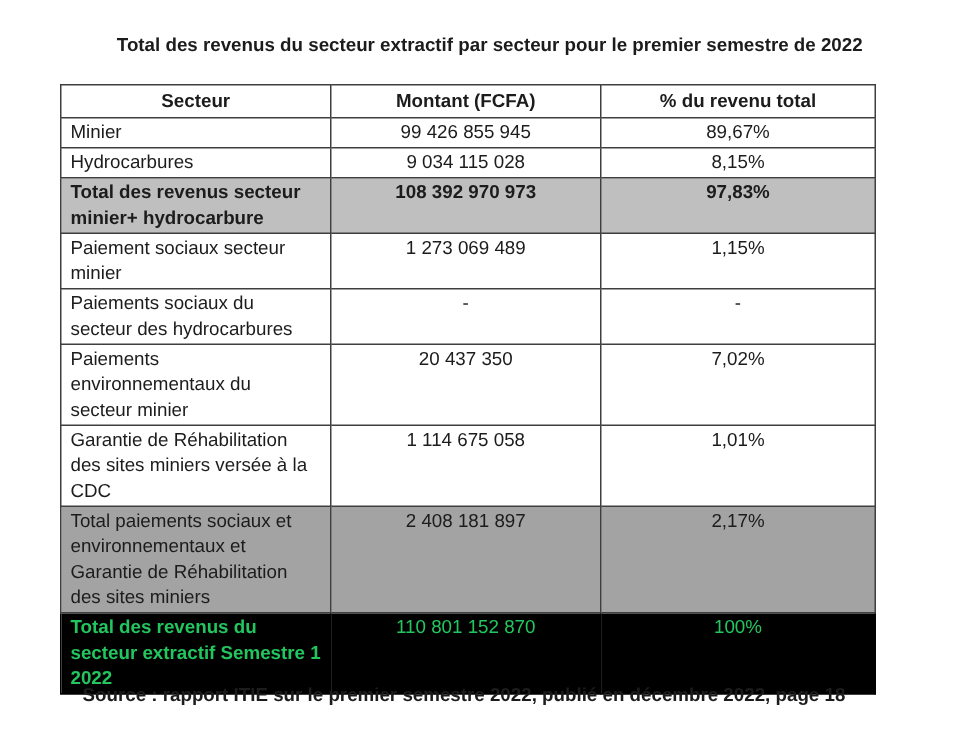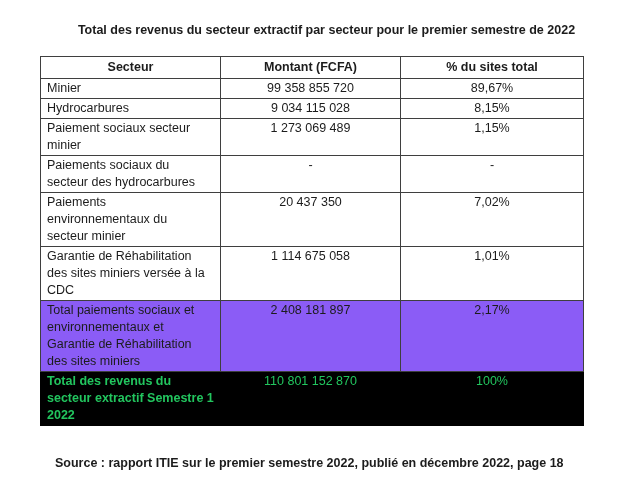--- a/index.html
+++ b/index.html
@@ -50,21 +50,21 @@
     height: 19px;
   }
   .rev-table td.label {
     text-align: left;
     white-space: pre-line;
   }
   .rev-table td.value {
     text-align: center;
   }
   .rev-table tr.gray td {
-    background: #8b5cf6;
+    background: #a3a3a3;
   }
   .rev-table tr.gray-bold td {
     background: #bfbfbf;
     font-weight: 700;
   }
   .rev-table tr.black td {
     background: #000000;
     color: #22c55e;
     border-color: #000000;
   }
@@ -89,33 +89,39 @@
   <table class="rev-table">
     <colgroup>
       <col style="width:180px">
       <col style="width:180px">
       <col style="width:183px">
     </colgroup>
     <thead>
       <tr>
         <th>Secteur</th>
         <th>Montant (FCFA)</th>
-        <th>% du sites total</th>
+        <th>% du revenu total</th>
       </tr>
     </thead>
     <tbody>
       <tr>
         <td class="label">Minier</td>
-        <td class="value">99 358 855 720</td>
+        <td class="value">99 426 855 945</td>
         <td class="value">89,67%</td>
       </tr>
       <tr>
         <td class="label">Hydrocarbures</td>
         <td class="value">9 034 115 028</td>
         <td class="value">8,15%</td>
+      </tr>
+      <tr class="gray-bold">
+        <td class="label">Total des revenus secteur
+minier+ hydrocarbure</td>
+        <td class="value">108 392 970 973</td>
+        <td class="value">97,83%</td>
       </tr>
       <tr>
         <td class="label">Paiement sociaux secteur
 minier</td>
         <td class="value">1 273 069 489</td>
         <td class="value">1,15%</td>
       </tr>
       <tr>
         <td class="label">Paiements sociaux du
 secteur des hydrocarbures</td>

